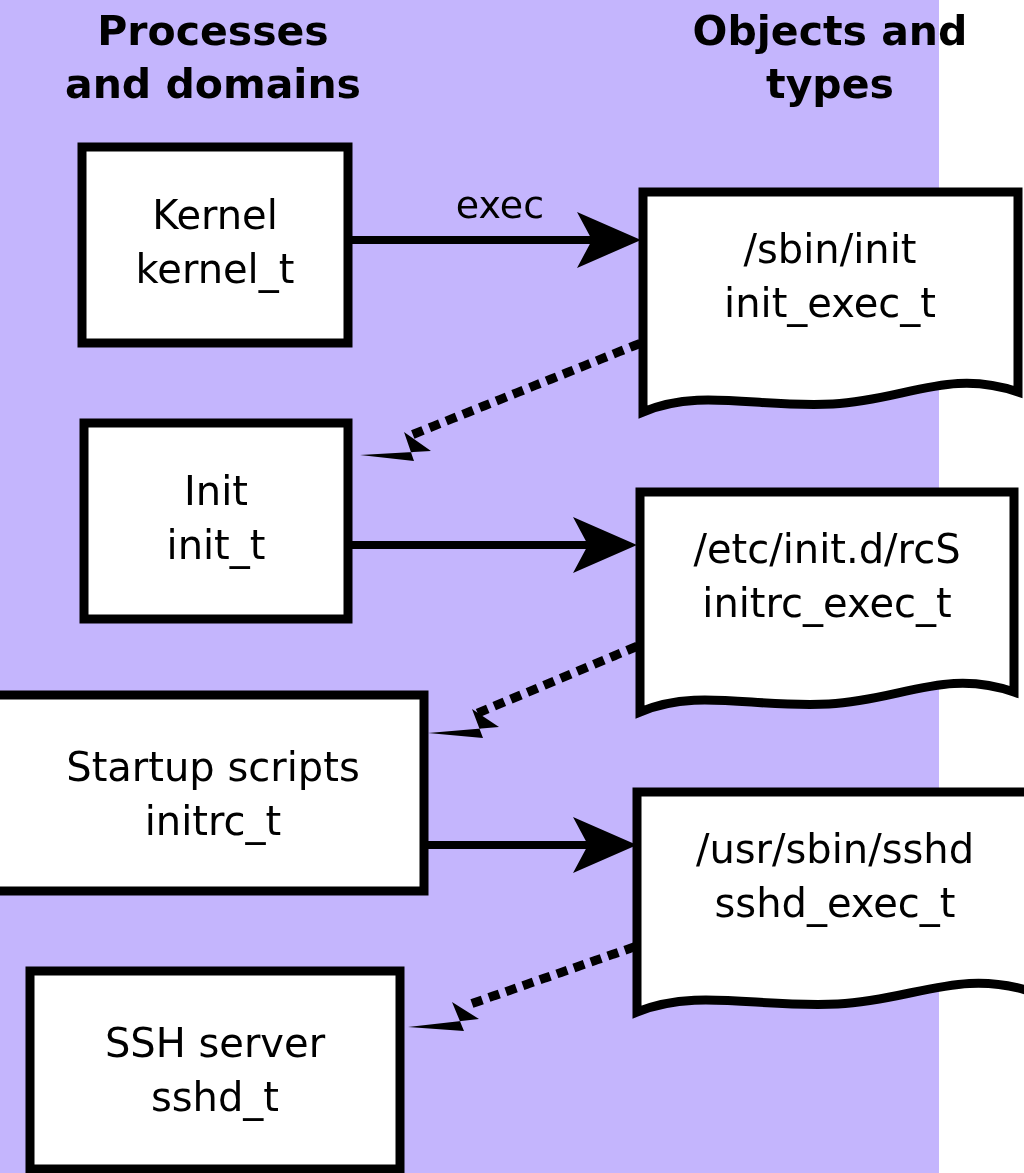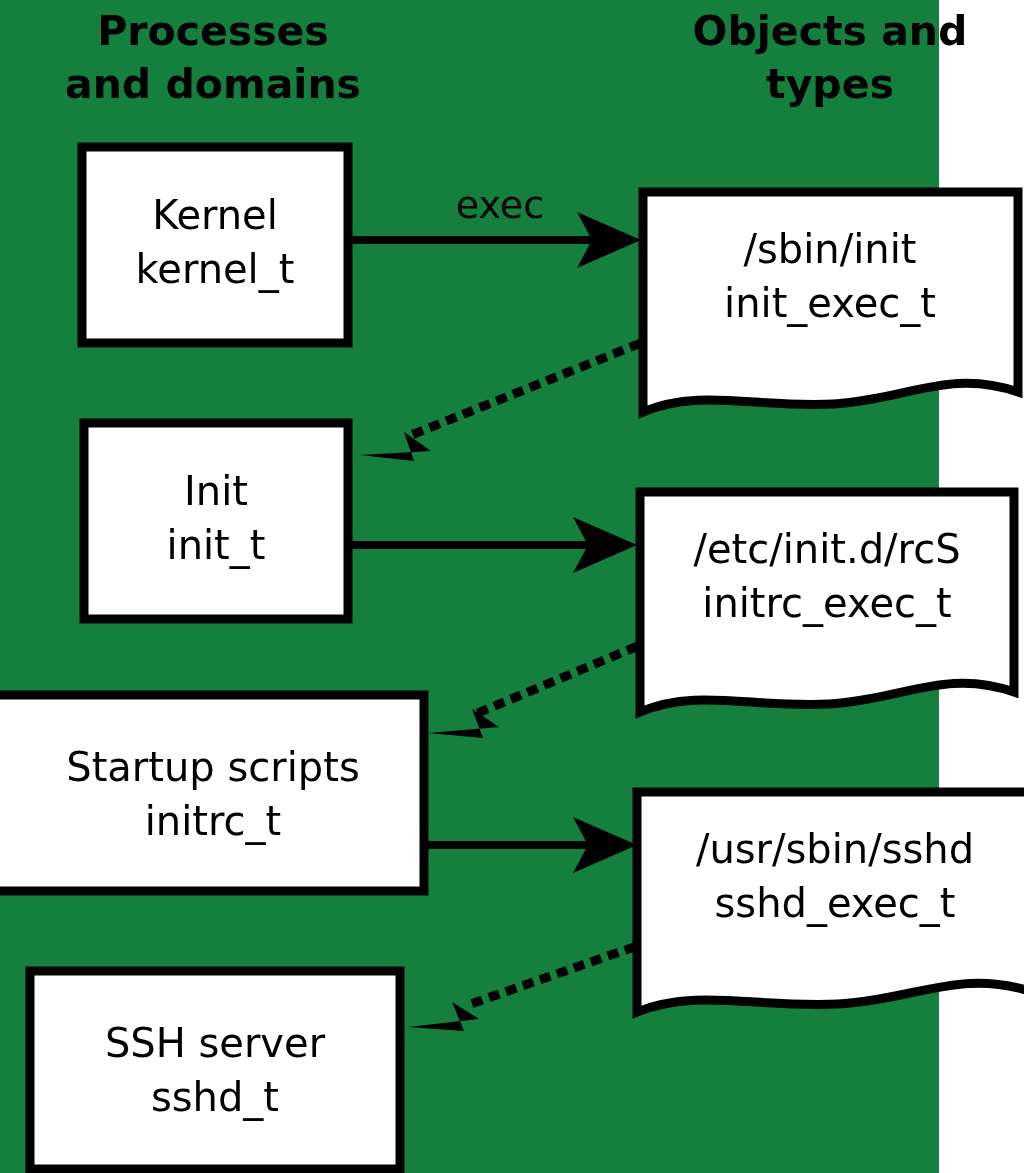--- a/index.html
+++ b/index.html
@@ -10,21 +10,21 @@
   body {
     width: 1024px;
     height: 1173px;
     font-family: "DejaVu Sans", sans-serif;
     overflow: hidden;
   }
   #diagram-root {
     position: relative;
     width: 939px;
     height: 1173px;
-    background: #15803d;
+    background: #c4b5fd;
   }
   svg.diagram {
     display: block;
     width: 1024px;
     height: 1173px;
   }
   .col-header {
     font-family: "DejaVu Sans", sans-serif;
     font-weight: bold;
     font-size: 41px;

